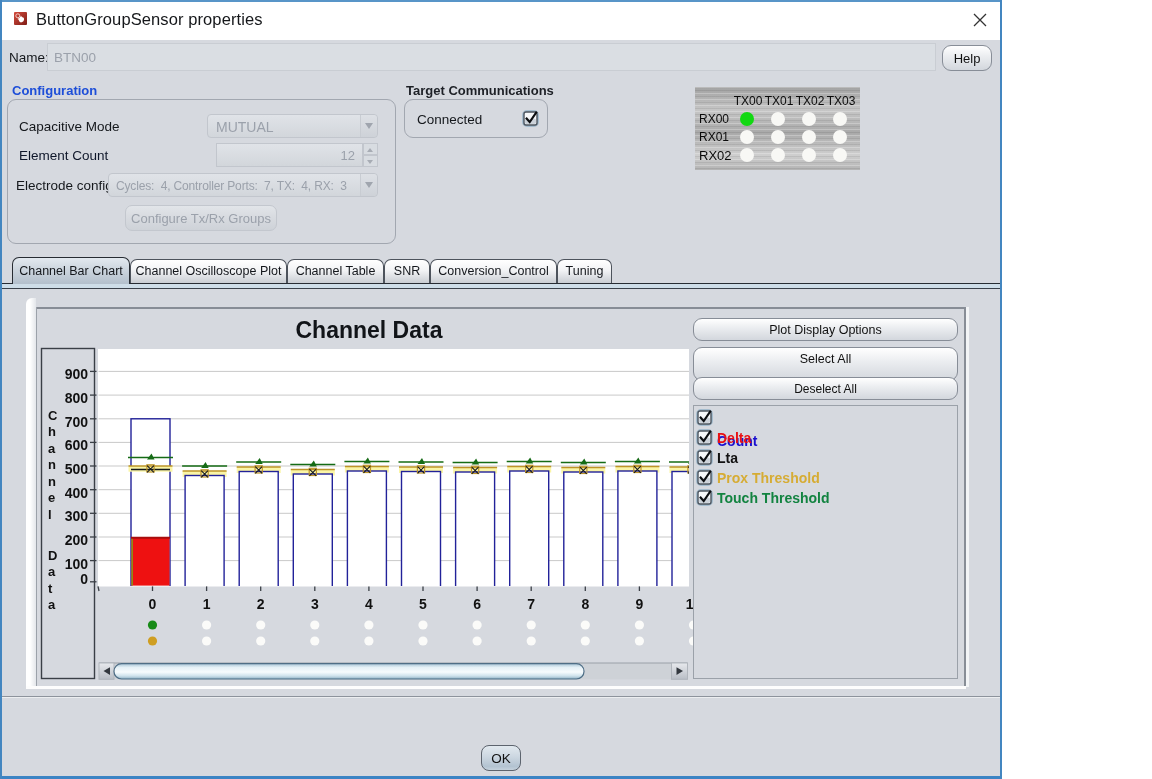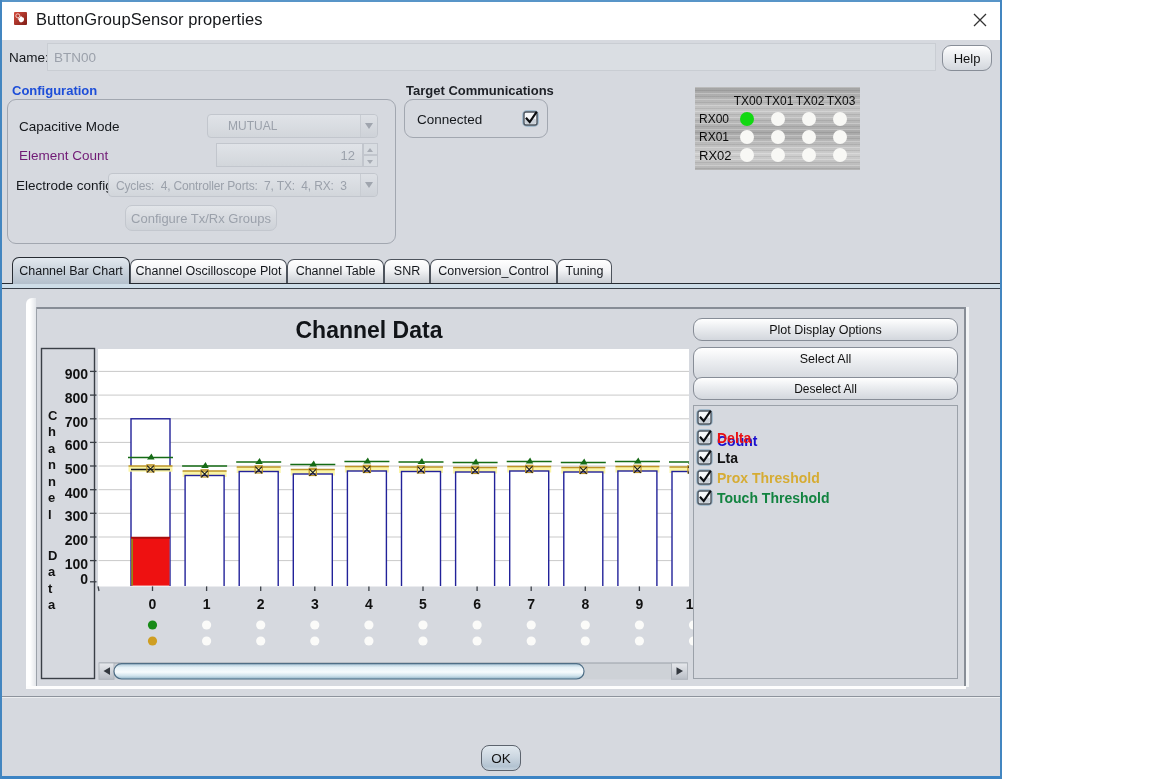--- a/index.html
+++ b/index.html
@@ -33,25 +33,25 @@
 
 <div class="abs" style="left:9px;top:50px;font-size:13.5px;color:#15181c">Name:</div>
 <div class="abs" style="left:47px;top:43px;width:889px;height:28px;background:#dadee3;border:1px solid #c9cdd3;box-sizing:border-box"></div>
 <div class="abs" style="left:54px;top:50px;font-size:13.5px;color:#9ba1ab">BTN00</div>
 <div style="position:absolute;left:942px;top:45px;width:50px;height:26px;background:linear-gradient(180deg,#ffffff 0%,#eceef1 40%,#d3d7dd 100%);border:1px solid #878d97;border-radius:9px;font-size:13px;color:#111;text-align:center;line-height:26px;box-sizing:border-box">Help</div>
 
 <div class="abs" style="left:12px;top:83px;font-size:13px;font-weight:bold;color:#1d4ed8">Configuration</div>
 <div class="abs" style="left:7px;top:99px;width:389px;height:145px;border:1.4px solid #a2a7b0;border-radius:9px;box-sizing:border-box"></div>
 <div class="abs" style="left:19px;top:119px;font-size:13.5px;color:#15181c">Capacitive Mode</div>
 <div class="abs" style="left:207px;top:114px;width:171px;height:24px;background:linear-gradient(180deg,#e0e3e8,#d2d6db);border:1px solid #c2c6cd;border-radius:4px;box-sizing:border-box">
-  <div class="abs" style="left:20px;top:3.5px;font-size:12px;color:#9ba1ab">MUTUAL</div>
+  <div class="abs" style="left:8px;top:3.5px;font-size:14px;color:#9ba1ab">MUTUAL</div>
   <div class="abs" style="right:0;top:0;width:16px;height:22px;background:linear-gradient(180deg,#dde0e5,#ced2d8);border-left:1px solid #c8ccd2;border-radius:0 4px 4px 0"></div>
   <div class="abs" style="right:4px;top:8px;width:0;height:0;border-left:4.5px solid transparent;border-right:4.5px solid transparent;border-top:6px solid #a0a5ae"></div>
 </div>
-<div class="abs" style="left:19px;top:148px;font-size:13.5px;color:#701a75">Element Count</div>
+<div class="abs" style="left:19px;top:148px;font-size:13.5px;color:#0f172a">Element Count</div>
 <div class="abs" style="left:216px;top:143px;width:147px;height:24px;background:linear-gradient(180deg,#e0e3e8,#d2d6db);border:1px solid #c2c6cd;box-sizing:border-box">
   <div class="abs" style="right:7px;top:3.5px;font-size:13px;color:#9ba1ab">12</div>
 </div>
 <div class="abs" style="left:363px;top:143px;width:15px;height:12px;background:#d8dce1;border:1px solid #c2c6cd;box-sizing:border-box">
   <div class="abs" style="left:3px;top:3.5px;width:0;height:0;border-left:3.5px solid transparent;border-right:3.5px solid transparent;border-bottom:4.5px solid #a7acb4"></div>
 </div>
 <div class="abs" style="left:363px;top:155px;width:15px;height:12px;background:#d8dce1;border:1px solid #c2c6cd;box-sizing:border-box">
   <div class="abs" style="left:3px;top:3.5px;width:0;height:0;border-left:3.5px solid transparent;border-right:3.5px solid transparent;border-top:4.5px solid #a7acb4"></div>
 </div>
 <div class="abs" style="left:16px;top:178px;font-size:13.5px;color:#15181c">Electrode config</div>

